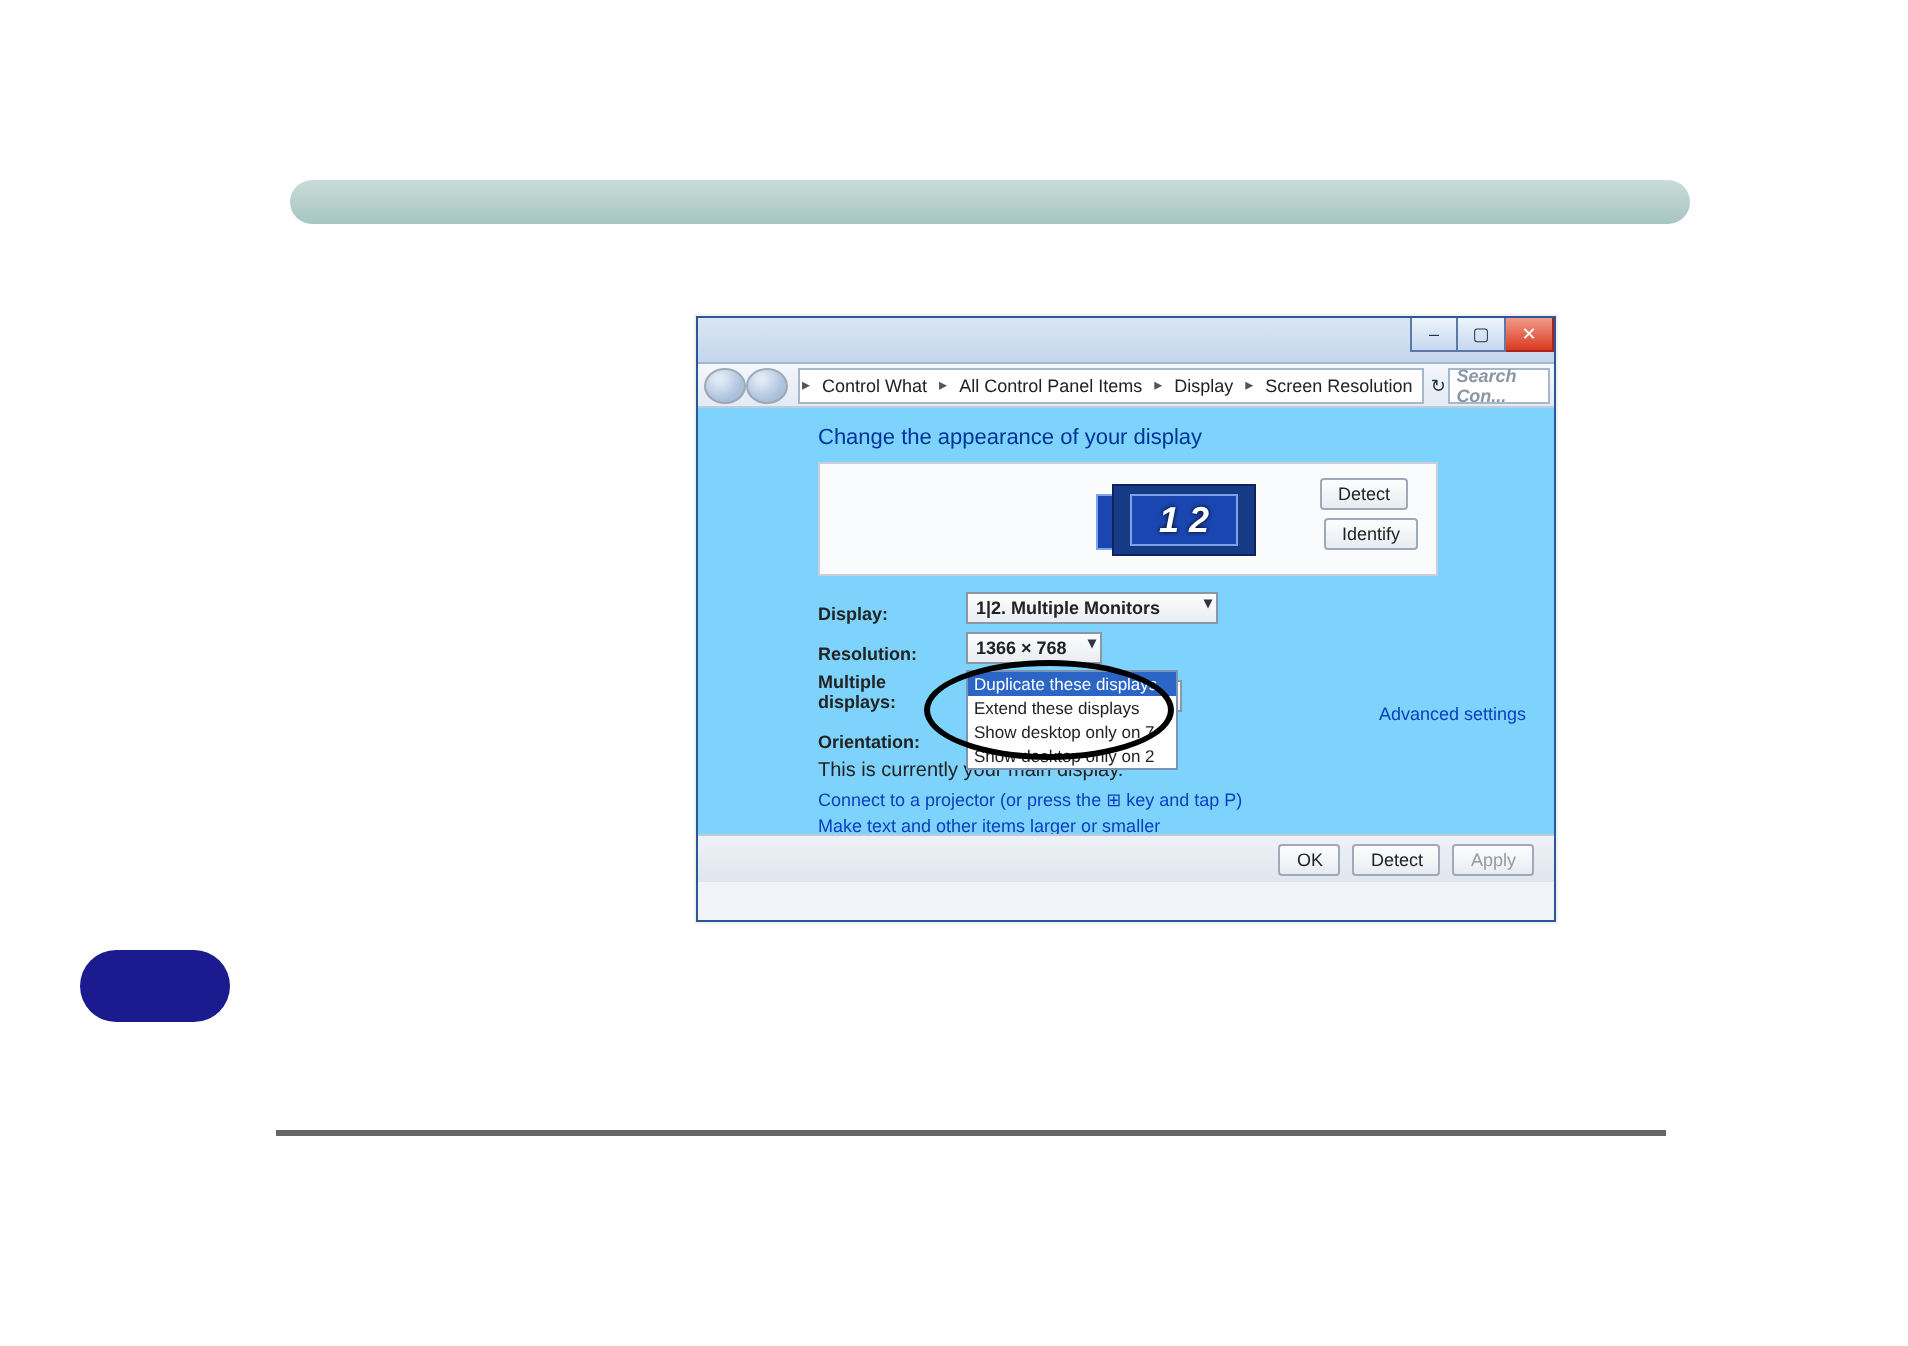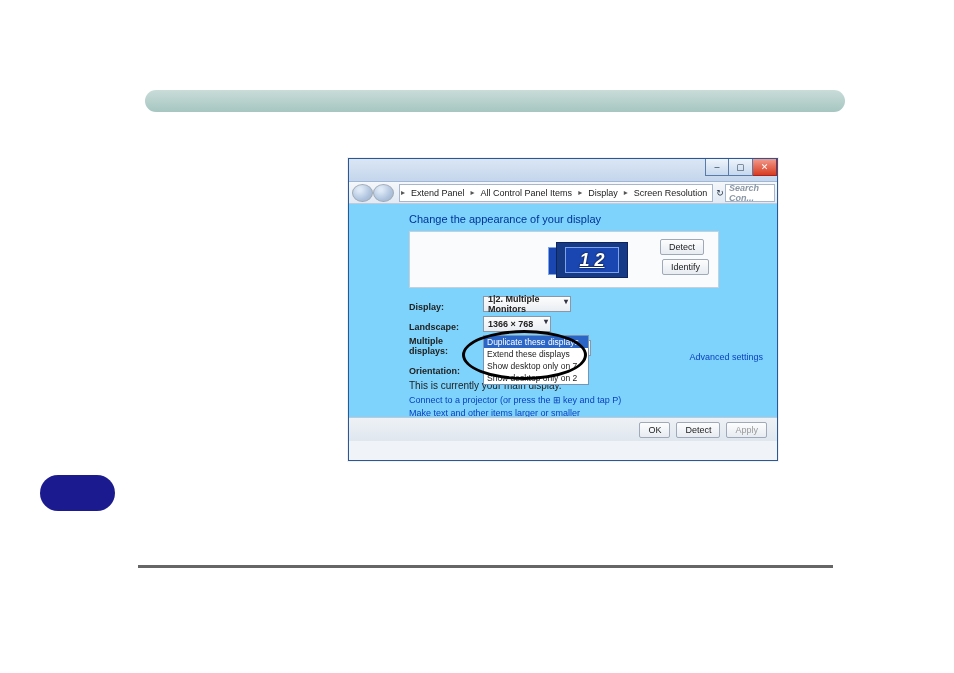--- a/index.html
+++ b/index.html
@@ -102,21 +102,20 @@
     background:#173a87; border:1px solid #0e245a;
     display:flex; align-items:center; justify-content:center;
   }
   .mon-inner {
     width:54px; height:26px; background:#1a46b1;
     border:1px solid #7ea3e8;
     display:flex; align-items:center; justify-content:center;
     color:#fff; font-size:18px; font-weight:bold;
     font-style:italic;
     text-shadow:0 0 2px #000;
-    text-decoration:underline;
   }
   .mon-left {
     position:absolute; top:15px; left:138px; width:9px; height:28px;
     background:#1a46b1; border:1px solid #7ea3e8;
   }
   .btn {
     height: 16px; padding: 0 8px; font-size: 9px;
     background: linear-gradient(#fdfdfd,#e7ecf2);
     border: 1px solid #9fa9b7; border-radius: 2px;
     display:inline-flex; align-items:center;
@@ -128,21 +127,21 @@
   .row label { width: 74px; display:inline-block; }
   .sel {
     height: 16px; font-size: 9px;
     background: linear-gradient(#fdfdfd,#e9edf2);
     border:1px solid #8a97a6; padding: 0 14px 0 4px;
     position:relative; display:inline-flex; align-items:center;
   }
   .sel::after {
     content:"▾"; position:absolute; right:2px; top:0; font-size:8px; color:#334;
   }
-  .sel.display { width: 88px; }
+  .sel.display { width: 126px; }
   .sel.res { width: 68px; }
   .sel.orient { width: 68px; }
   .sel.multi { width: 108px; }
 
   .dropdown {
     position:absolute; left:134px; top:131px; width:106px;
     border:1px solid #7a94b6; background:#fff; z-index:3;
   }
   .opt { font-size:8.5px; padding:1px 3px; white-space:nowrap; }
   .opt.sel-opt { background:#2b66c6; color:#fff; }
@@ -184,21 +183,21 @@
     </div>
   </div>
 
   <div class="navbar">
     <div class="navbtns">
       <div class="navbtn"></div>
       <div class="navbtn"></div>
     </div>
     <div class="crumb-wrap">
       <span class="crumb-sep">▸</span>
-      <span class="crumb">Extend Panel</span>
+      <span class="crumb">Control What</span>
       <span class="crumb-sep">▸</span>
       <span class="crumb">All Control Panel Items</span>
       <span class="crumb-sep">▸</span>
       <span class="crumb">Display</span>
       <span class="crumb-sep">▸</span>
       <span class="crumb">Screen Resolution</span>
     </div>
     <div class="refresh">↻</div>
     <div class="search">
       <span>Search Con...</span>
@@ -215,21 +214,21 @@
       </div>
       <div class="btn detect">Detect</div>
       <div class="btn identify">Identify</div>
     </div>
 
     <div class="row">
       <label>Display:</label>
       <div class="sel display">1|2. Multiple Monitors</div>
     </div>
     <div class="row">
-      <label>Landscape:</label>
+      <label>Resolution:</label>
       <div class="sel res">1366 × 768</div>
     </div>
     <div class="row">
       <label>Multiple displays:</label>
       <div class="sel multi">Duplicate these displays</div>
     </div>
     <div class="row">
       <label>Orientation:</label>
       <div class="sel orient">Landscape</div>
     </div>

